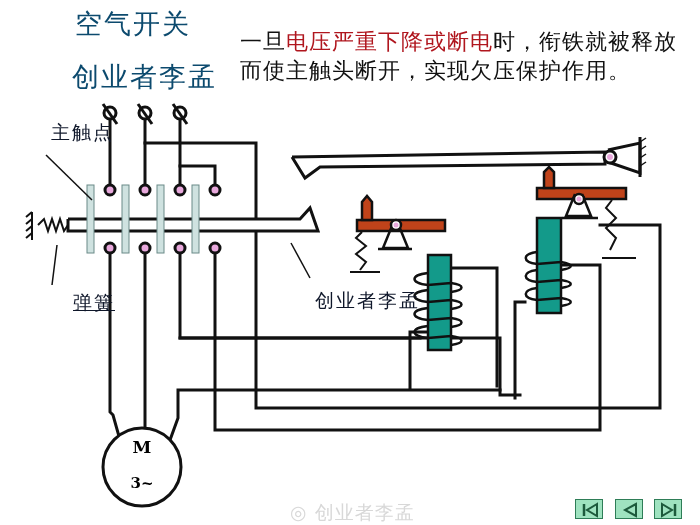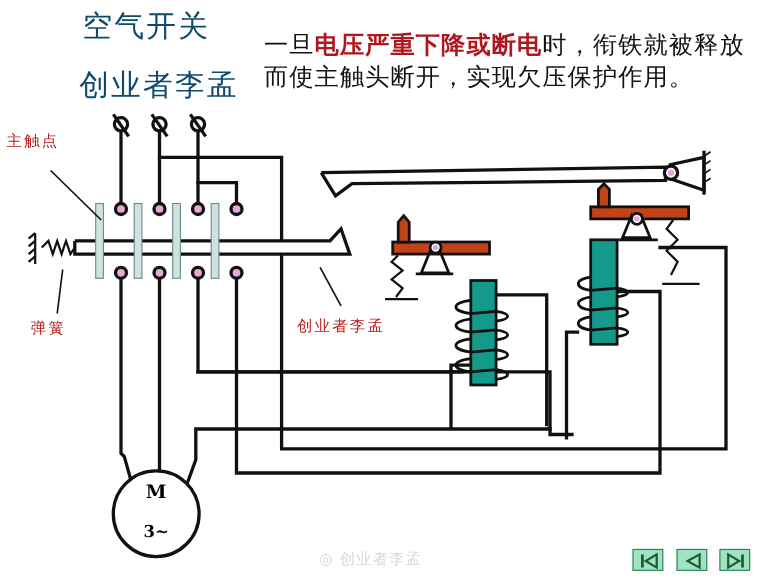--- a/index.html
+++ b/index.html
@@ -1,28 +1,28 @@
 <!DOCTYPE html>
 <html><head>
 <meta charset="utf-8">
 <style>
   html, body { margin:0; padding:0; background:#ffffff; }
   body { width:700px; height:525px; position:relative; overflow:hidden; font-family:"DejaVu Sans", sans-serif; }
   .title { position:absolute; color:#0c4a6e; font-size:27px; letter-spacing:2px; font-family:Liberation Mono, monospace; }
   #title1 { left:75px; top:6px; }
   #title2 { left:72px; top:59px; }
   .desc { position:absolute; left:240px; top:27px; width:440px; font-size:22px; line-height:29px; color:#111; letter-spacing:1px; }
-  .desc .hl { color:#b0161e;font-weight:bold; }
-  .lbl { position:absolute; font-size:14px; color:#b91c1c; letter-spacing:2px; }
+  .desc .hl { color:#b0161e; }
+  .lbl { position:absolute; font-size:19px; color:#0f172a; letter-spacing:2px;margin-left:45px; }
   #lbl-main { left:6px; top:120px; }
-  #lbl-spring { left:28px; top:290px; }
+  #lbl-spring { left:28px; top:290px;text-decoration:underline; }
   #lbl-link { left:270px; top:288px; }
   svg.diag { position:absolute; left:0; top:0; }
   .motor-text { font-family:"DejaVu Serif", serif; font-weight:bold; }
-  .watermark { position:absolute; left:290px; top:500px; font-size:14px; color:#d8d8d8; letter-spacing:1px; }
+  .watermark { position:absolute; left:290px; top:500px; font-size:19px; color:#d8d8d8; letter-spacing:1px; }
   .nav { position:absolute; top:499px; width:28px; height:20px; background:#9fe3c0; border:1px solid #2e7d57; box-sizing:border-box; cursor:pointer; }
   #nav-first { left:575px; }
   #nav-prev { left:615px; }
   #nav-next { left:654px; }
   .nav svg { position:absolute; left:0; top:0; }
 </style>
 </head>
 <body>
 
 <div class="title" id="title1">空气开关</div>

